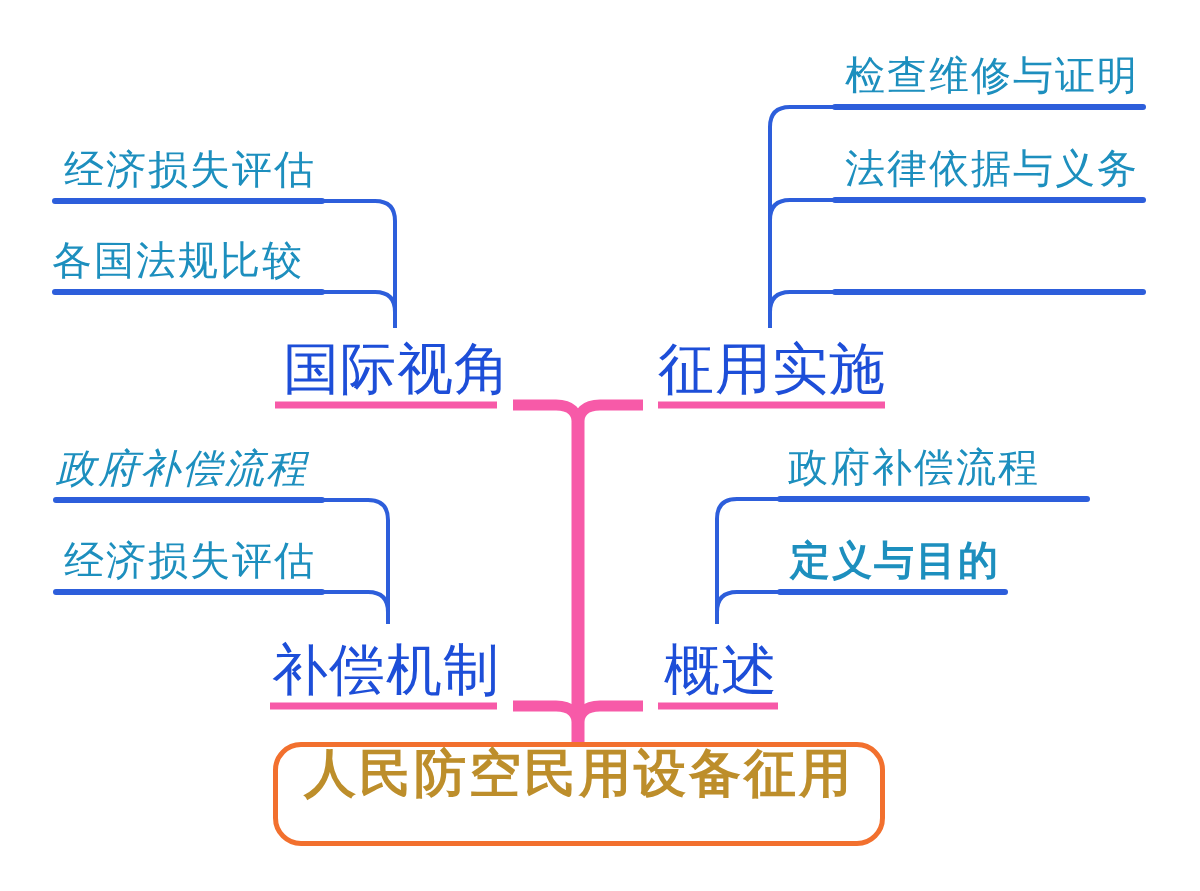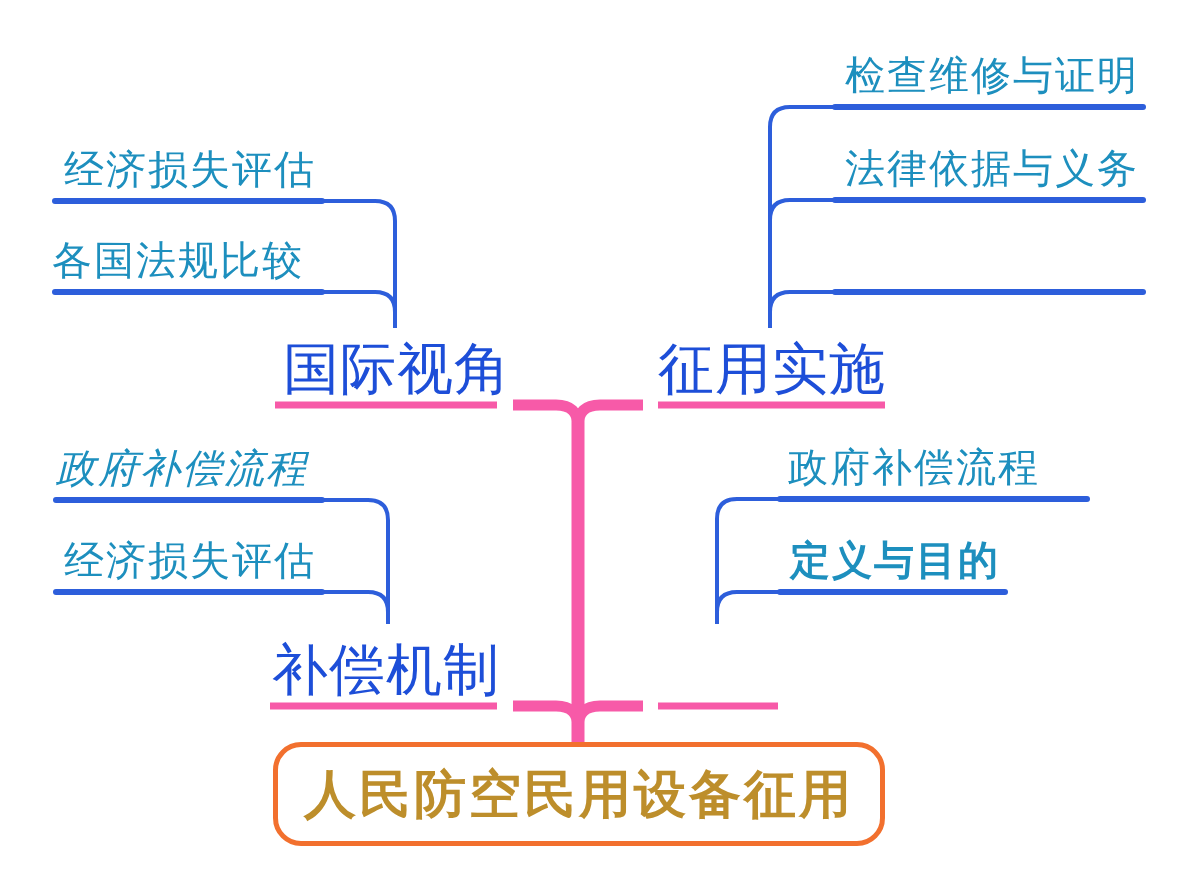--- a/index.html
+++ b/index.html
@@ -7,21 +7,21 @@
     position:relative; width:1200px; height:891px; background:#ffffff;
     overflow:hidden; font-family:"DejaVu Sans", sans-serif;
   }
   .wires { position:absolute; left:0; top:0; width:1200px; height:891px; }
   .label { position:absolute; line-height:1; white-space:nowrap; cursor:default; }
   .child-label { font-size:40px; color:#1d8fbe; letter-spacing:2px;text-align:center; }
   .main-label  { font-size:56px; color:#1d4ed8; letter-spacing:1px; }
   .root-box {
     position:absolute; left:273px; top:742px; width:612px; height:104px;
     border:5px solid #f2702e; border-radius:28px; box-sizing:border-box;
-    display:flex; align-items:center; justify-content:center; background:#ffffff;
+    display:flex; align-items:flex-start; justify-content:center; background:#ffffff;
   }
   .root-label {
     font-size:52px; font-weight:bold; color:#bd8e2b; letter-spacing:3px;
     line-height:1; white-space:nowrap;
   }
 </style>
 </head>
 <body>
 
 <div class="canvas">
@@ -73,18 +73,19 @@
 
   <div class="label child-label" style="left:56px;  top:448px;font-style:italic;">政府补偿流程</div>
   <div class="label child-label" style="left:64px;  top:540px;">经济损失评估</div>
 
   <div class="label child-label" style="left:788px; top:447px;">政府补偿流程</div>
   <div class="label child-label" style="left:790px; top:540px;font-weight:bold;">定义与目的</div>
 
   <div class="label main-label" style="left:283px; top:341px;">国际视角</div>
   <div class="label main-label" style="left:658px; top:341px;">征用实施</div>
   <div class="label main-label" style="left:272px; top:642px;">补偿机制</div>
+  <div class="label main-label" style="left:664px; top:642px;">概述</div>
 
   <div class="root-box">
     <span class="root-label">人民防空民用设备征用</span>
   </div>
 
 </div>
 
 </body></html>

